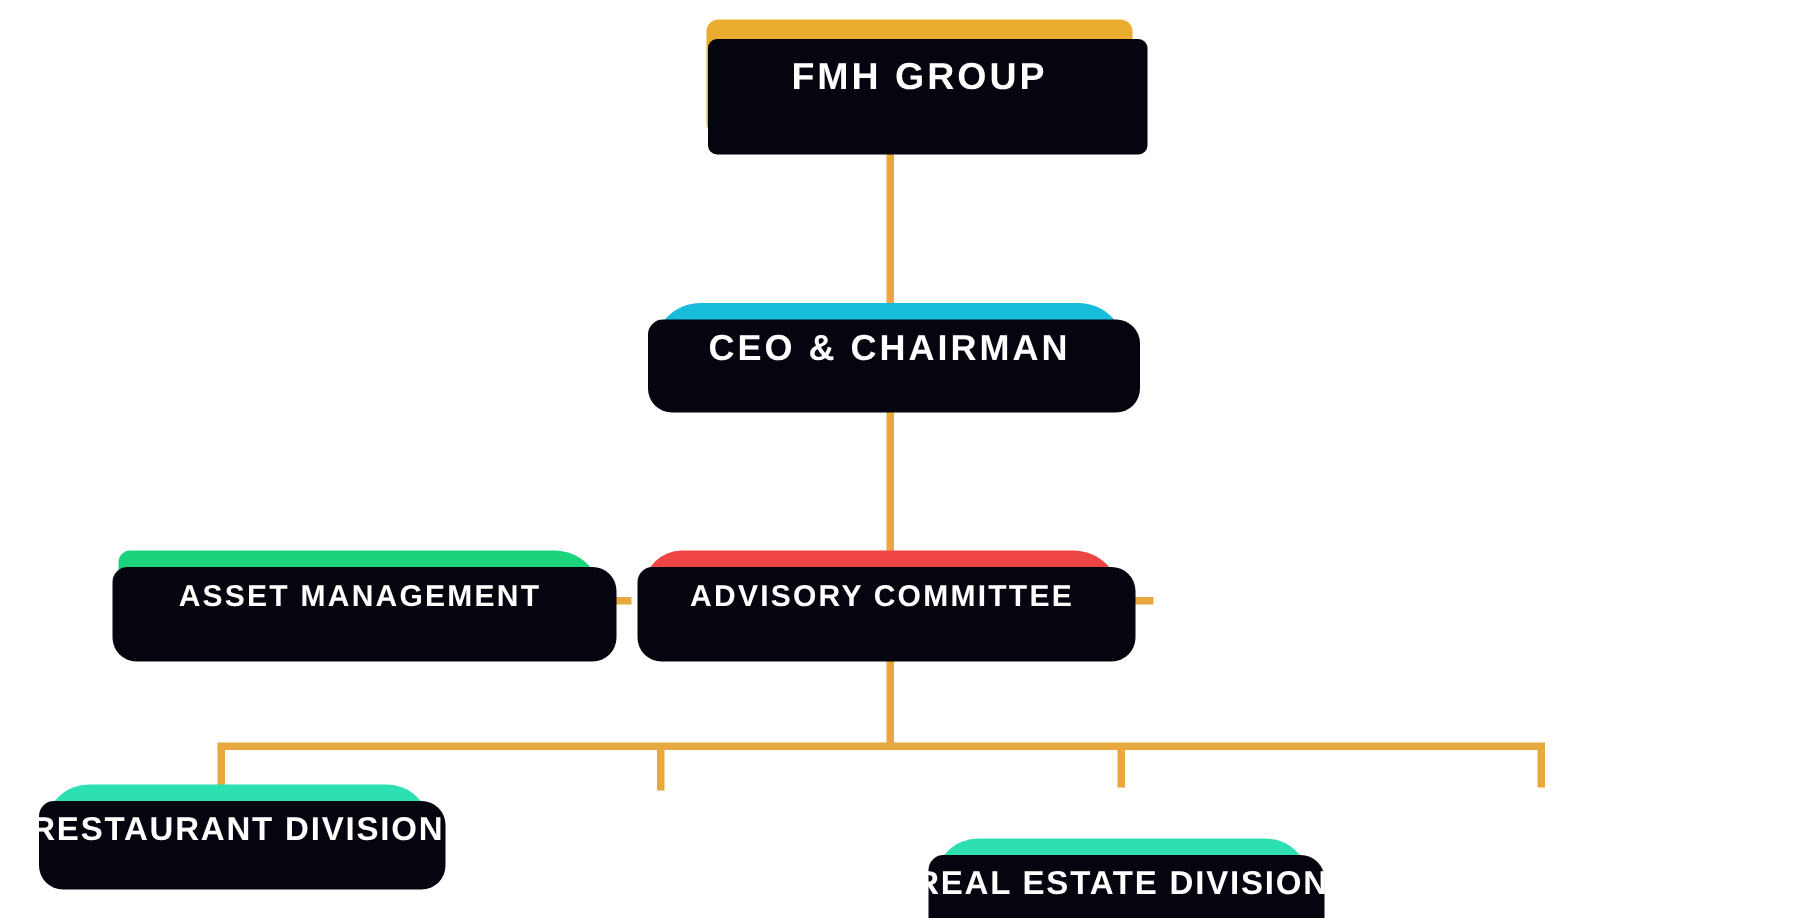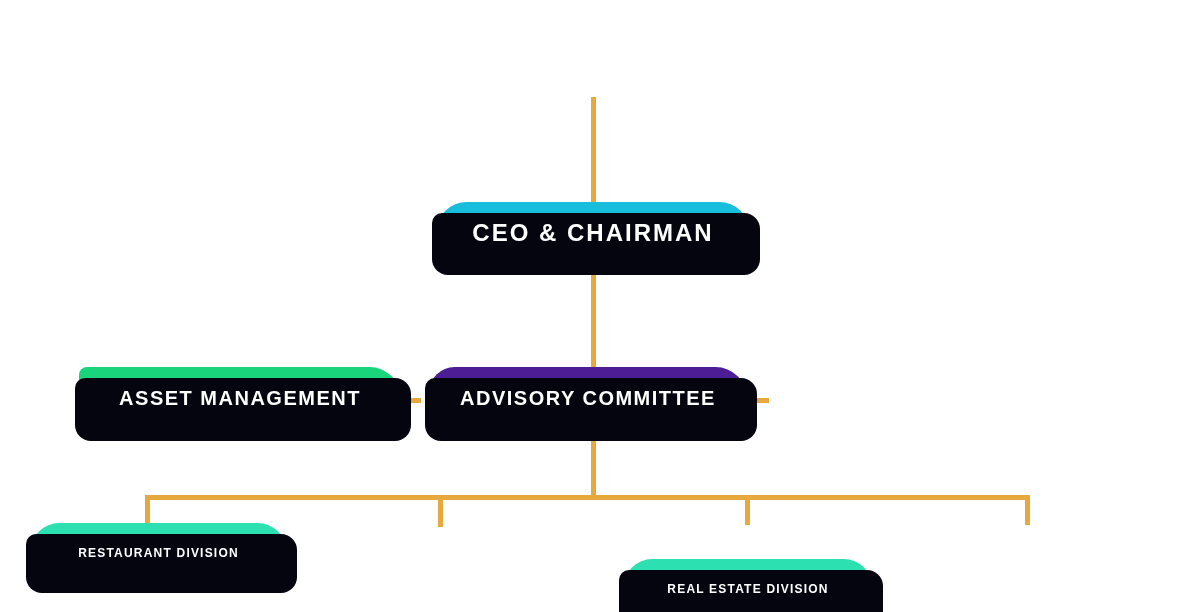--- a/index.html
+++ b/index.html
@@ -30,21 +30,21 @@
     background:var(--shadow-color,#050510);
     border-radius:10px 16px 16px 16px;
   }
   .node-root { left:471px; top:13px; width:284px; height:77px; border-radius:8px; font-size:25px; letter-spacing:2px; }
   .node-root::before { left:1px; top:13px; width:calc(100% + 9px); border-radius:6px; }
   .node-exec { left:436px; top:202px; width:314px; height:62px; border-radius:31px; font-size:24px; letter-spacing:2px; }
   .node-m  { top:367px; height:63px; font-size:20px; letter-spacing:1.5px; }
   .node-m1 { left:79px;  width:322px; border-radius:8px 32px 32px 26px; }
   .node-m2 { left:429px; width:318px; border-radius:26px 32px 32px 32px; }
   .node-m3 { left:778px; width:317px; border-radius:32px 24px 32px 32px; }
-  .node-d  { height:59px; font-size:12px; letter-spacing:1.2px; border-radius:30px; }
+  .node-d  { height:59px; font-size:22px; letter-spacing:1.2px; border-radius:30px; }
   .node-d1 { left:30px;  top:523px; width:257px; }
   .node-d2 { left:328px; top:524px; width:249px; }
   .node-d3 { left:623px; top:523px; width:250px;margin-top:36px; }
   .node-d4 { left:918px; top:523px; width:255px; }
 </style>
 </head>
 <body style="background: rgb(255, 255, 255);">
 
 <div class="canvas">
 
@@ -52,29 +52,32 @@
   <div class="line l-v2" style="background: rgb(231, 168, 61);"></div>
   <div class="line l-dl" style="background: rgb(231, 168, 61);"></div>
   <div class="line l-dr" style="background: rgb(231, 168, 61);"></div>
   <div class="line l-v3" style="background: rgb(231, 168, 61);"></div>
   <div class="line l-h" style="background: rgb(231, 168, 61);"></div>
   <div class="line l-s1" style="background: rgb(231, 168, 61);"></div>
   <div class="line l-s2" style="background: rgb(231, 168, 61);"></div>
   <div class="line l-s3" style="background: rgb(231, 168, 61);"></div>
   <div class="line l-s4" style="background: rgb(231, 168, 61);"></div>
 
+  <div class="node node-root" style="background: rgb(234, 173, 47);">
+    <span>FMH GROUP</span>
+  </div>
 
   <div class="node node-exec" style="background: rgb(24, 189, 219);">
     <span>CEO &amp; CHAIRMAN</span>
   </div>
 
   <div class="node node-m node-m1" style="background: rgb(25, 212, 123);">
     <span>ASSET MANAGEMENT</span>
   </div>
-  <div class="node node-m node-m2" style="background: #4c1d95;">
+  <div class="node node-m node-m2" style="background: #ef4444;">
     <span>ADVISORY COMMITTEE</span>
   </div>
 
   <div class="node node-d node-d1" style="background: rgb(44, 224, 177);">
     <span>RESTAURANT DIVISION</span>
   </div>
   <div class="node node-d node-d3" style="background: rgb(44, 224, 177);">
     <span>REAL ESTATE DIVISION</span>
   </div>
 

